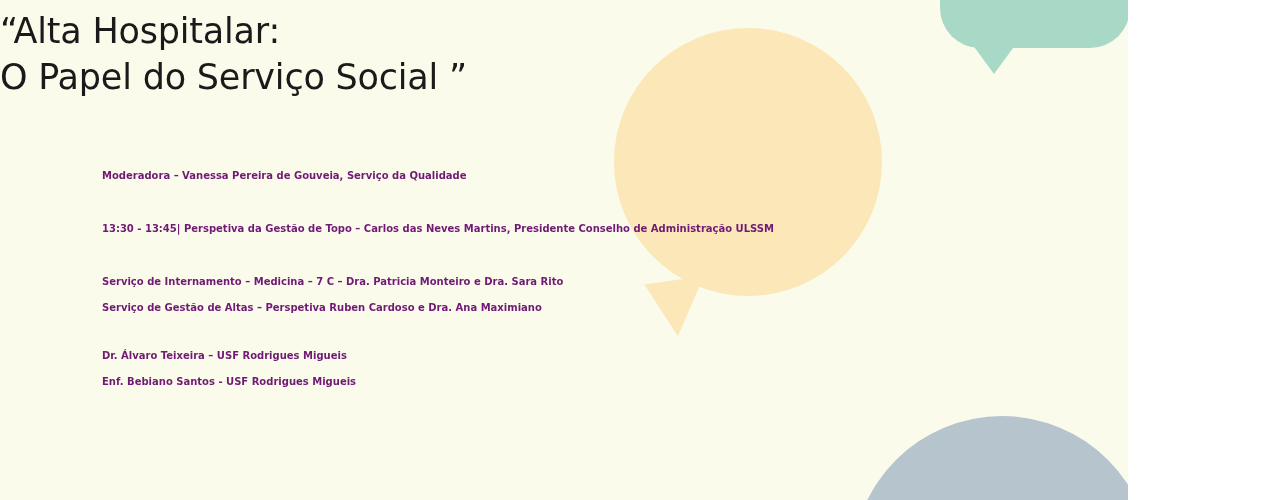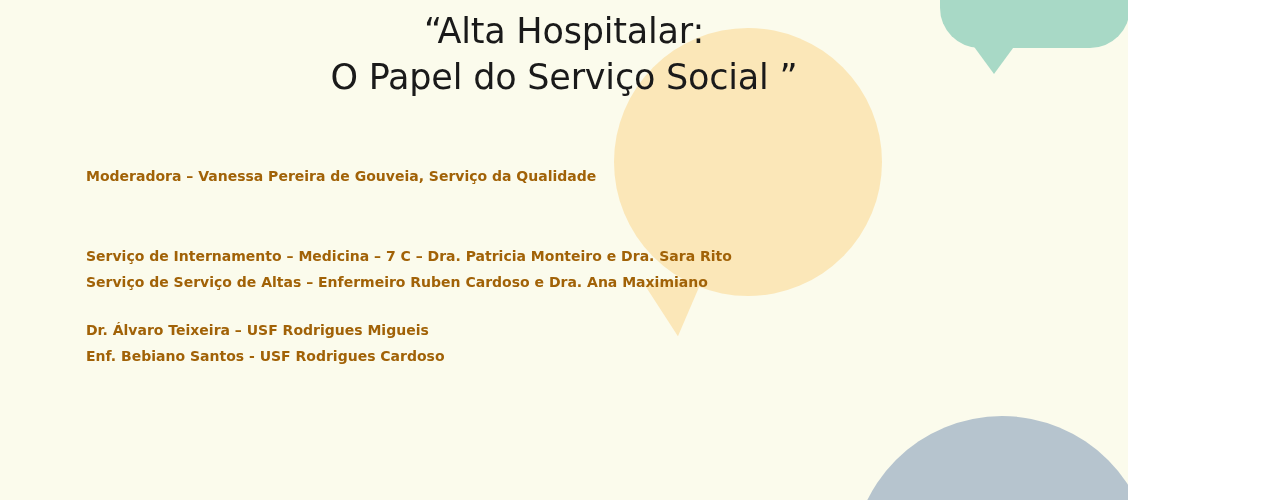--- a/index.html
+++ b/index.html
@@ -90,45 +90,45 @@
     z-index: 3;
     width: 1280px;
     height: 500px;
   }
 
   .title {
     position: absolute;
     top: 8px;
     left: 0;
     width: 1128px;
-    text-align: center;
     font-family: "DejaVu Sans", sans-serif;
     font-size: 35px;
     line-height: 46px;
     color: #1a1a1a;
     font-weight: 400;
     letter-spacing: -0.2px;
   }
   .title .line2 {
     display: block;
   }
 
   .body-block {
     position: absolute;
     left: 86px;
     top: 163px;
     width: 1000px;
   }
   .para {
-    color: #a16207;
+    color: #701a75;
     font-family: "DejaVu Sans", sans-serif;
     font-weight: bold;
-    font-size: 14px;
+    font-size: 10px;
     line-height: 26px;
     white-space: nowrap;
+    margin-left: 16px;
   }
   .gap-lg { height: 27px; }
   .gap-md { height: 22px; }
 </style>
 </head>
 <body>
 
 <div id="slide">
 
   <div class="shape-green"></div>
@@ -142,26 +142,27 @@
       <span>“Alta Hospitalar:</span>
       <span class="line2">O Papel do Serviço Social ”</span>
     </div>
 
     <div class="body-block">
 
       <div class="para">Moderadora – Vanessa Pereira de Gouveia, Serviço da Qualidade</div>
 
       <div class="gap-lg"></div>
 
+      <div class="para">13:30 - 13:45| Perspetiva da Gestão de Topo – Carlos das Neves Martins, Presidente Conselho de Administração ULSSM</div>
 
       <div class="gap-lg"></div>
 
       <div class="para">Serviço de Internamento – Medicina – 7 C – Dra. Patricia Monteiro e Dra. Sara Rito</div>
-      <div class="para">Serviço de Serviço de Altas – Enfermeiro Ruben Cardoso e Dra. Ana Maximiano</div>
+      <div class="para">Serviço de Gestão de Altas – Perspetiva Ruben Cardoso e Dra. Ana Maximiano</div>
 
       <div class="gap-md"></div>
 
       <div class="para">Dr. Álvaro Teixeira – USF Rodrigues Migueis</div>
-      <div class="para">Enf. Bebiano Santos - USF Rodrigues Cardoso</div>
+      <div class="para">Enf. Bebiano Santos - USF Rodrigues Migueis</div>
 
     </div>
   </div>
 </div>
 
 </body></html>

